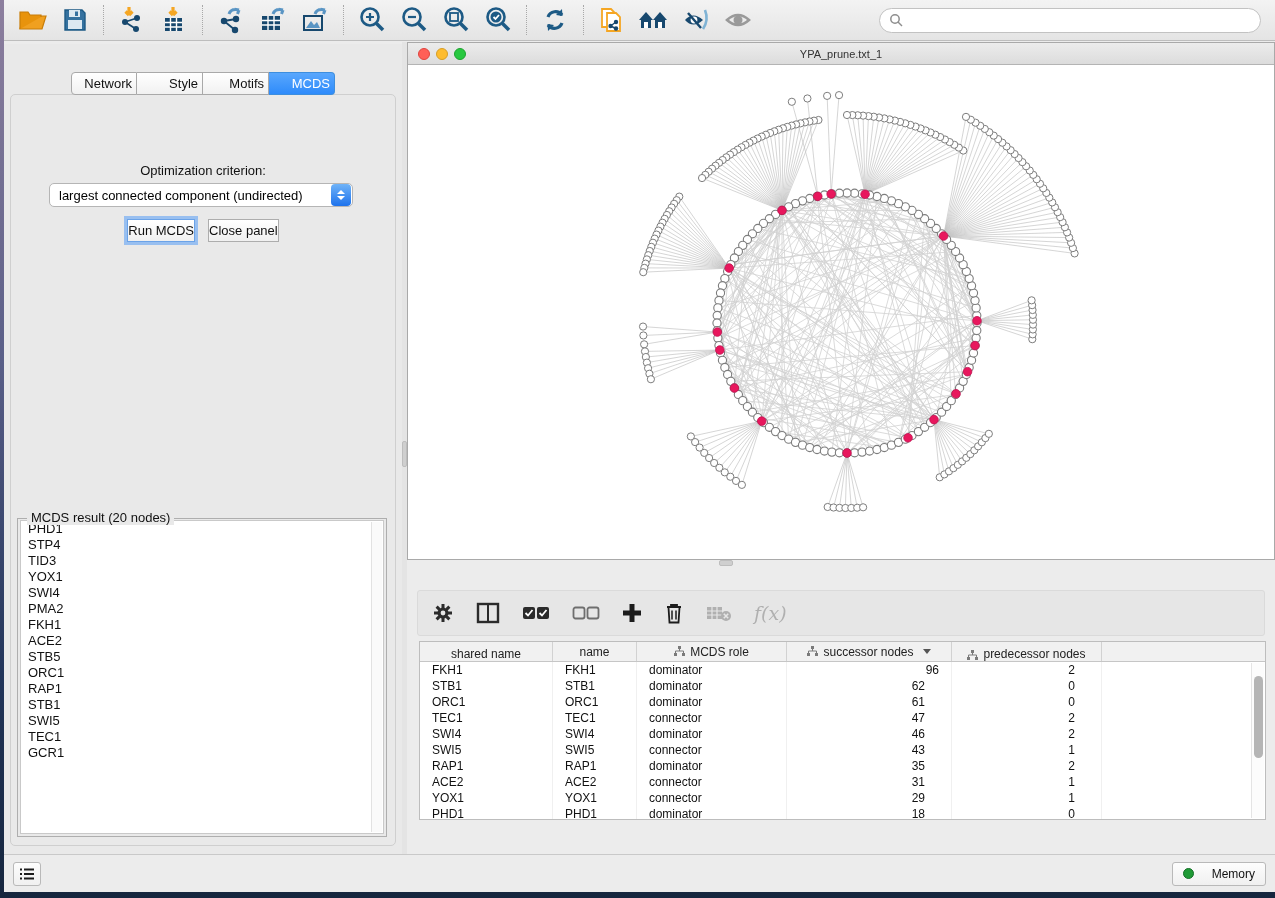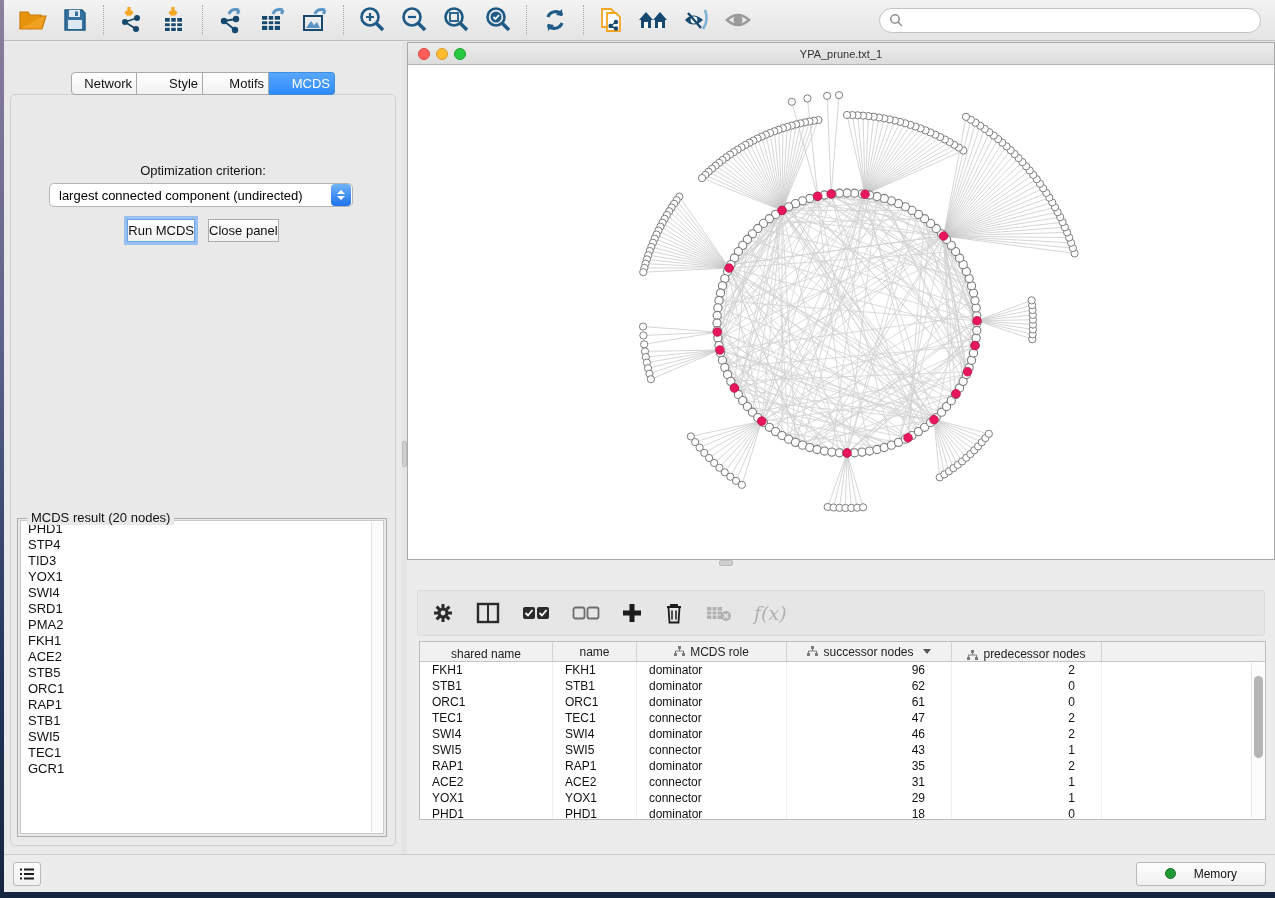--- a/index.html
+++ b/index.html
@@ -104,21 +104,21 @@
     border-left:1px solid #e4e4e4; }
   .tthumb { position:absolute; top:13px; left:2px; width:9px; height:82px; background:#b5b5b5; border-radius:5px; }
 
   .tp-tabs { position:absolute; bottom:6px; left:0; right:0; display:flex; justify-content:center; }
 
   
   .statusbar { position:absolute; left:0; right:0; bottom:0; height:38px; background:#ececec;
     border-top:1px solid #c9c9c9; display:flex; align-items:center; padding:0 9px; }
   .sq-btn { width:28px; height:24px; background:linear-gradient(#fdfdfd,#f0f0f0); border:1px solid #b9b9b9;
     border-radius:3px; display:flex; align-items:center; justify-content:center; }
-  .mem-btn { margin-left:auto; height:24px; padding:0 28px; background:linear-gradient(#fdfdfd,#f0f0f0);
+  .mem-btn { margin-left:auto; height:24px; padding:0 10px; background:linear-gradient(#fdfdfd,#f0f0f0);
     border:1px solid #b9b9b9; border-radius:3px; display:flex; align-items:center; gap:18px;
     font-size:12px; color:#111; }
   .mem-dot { width:11px; height:11px; border-radius:50%; background:#1f9a36; border:1px solid #157028; }
 </style>
 </head>
 <body>
 
 <div class="app">
 
   <div class="toolbar">
@@ -283,21 +283,20 @@
       <div class="groupbox">
         <div class="gb-frame"></div>
         <span class="gb-legend">MCDS result (20 nodes)</span>
         <div class="gb-list">
           <div id="mcds-items">
               <div class="gb-item">PHD1</div>
               <div class="gb-item">STP4</div>
               <div class="gb-item">TID3</div>
               <div class="gb-item">YOX1</div>
               <div class="gb-item">SWI4</div>
-              <div class="gb-item">SRD1</div>
               <div class="gb-item">PMA2</div>
               <div class="gb-item">FKH1</div>
               <div class="gb-item">ACE2</div>
               <div class="gb-item">STB5</div>
               <div class="gb-item">ORC1</div>
               <div class="gb-item">RAP1</div>
               <div class="gb-item">STB1</div>
               <div class="gb-item">SWI5</div>
               <div class="gb-item">TEC1</div>
               <div class="gb-item">GCR1</div>
@@ -1129,21 +1128,21 @@
             </svg>
             <span>predecessor nodes</span>
           </div>
           <div class="th" style="flex: 1 1 0%; border-right: none;"></div>
         </div>
       <div id="tbody">
           <div class="trow">
             <div class="td" style="width: 133px; padding: 0px 0px 0px 12px;">FKH1</div>
             <div class="td" style="width: 84px; padding: 0px 0px 0px 12px;">FKH1</div>
             <div class="td" style="width: 150px; padding: 0px 0px 0px 12px;">dominator</div>
-            <div class="td num" style="width: 165px; padding: 0px 26px 0px 0px;">96</div>
+            <div class="td num" style="width: 165px; padding: 0px 12px 0px 0px;">96</div>
             <div class="td num" style="width: 150px; padding: 0px 26px 0px 0px;">2</div>
           </div>
           <div class="trow">
             <div class="td" style="width: 133px; padding: 0px 0px 0px 12px;">STB1</div>
             <div class="td" style="width: 84px; padding: 0px 0px 0px 12px;">STB1</div>
             <div class="td" style="width: 150px; padding: 0px 0px 0px 12px;">dominator</div>
             <div class="td num" style="width: 165px; padding: 0px 26px 0px 0px;">62</div>
             <div class="td num" style="width: 150px; padding: 0px 26px 0px 0px;">0</div>
           </div>
           <div class="trow">

